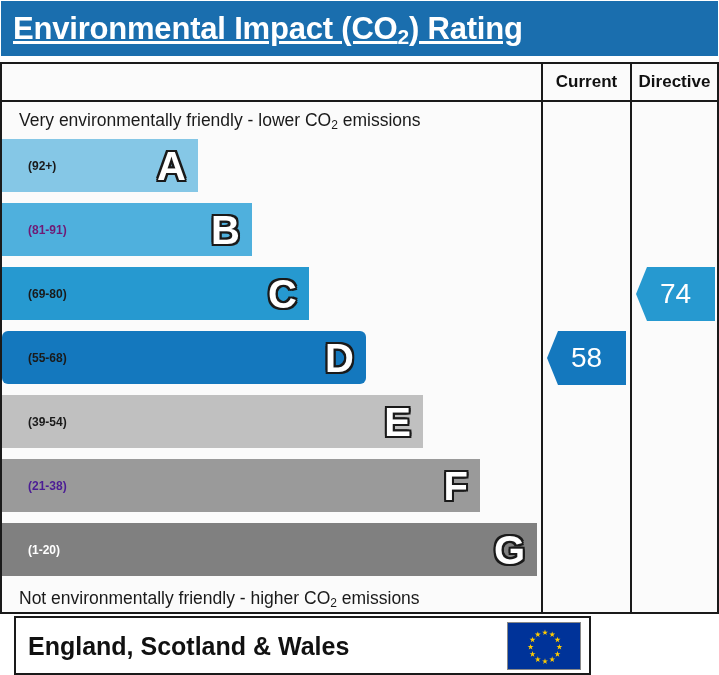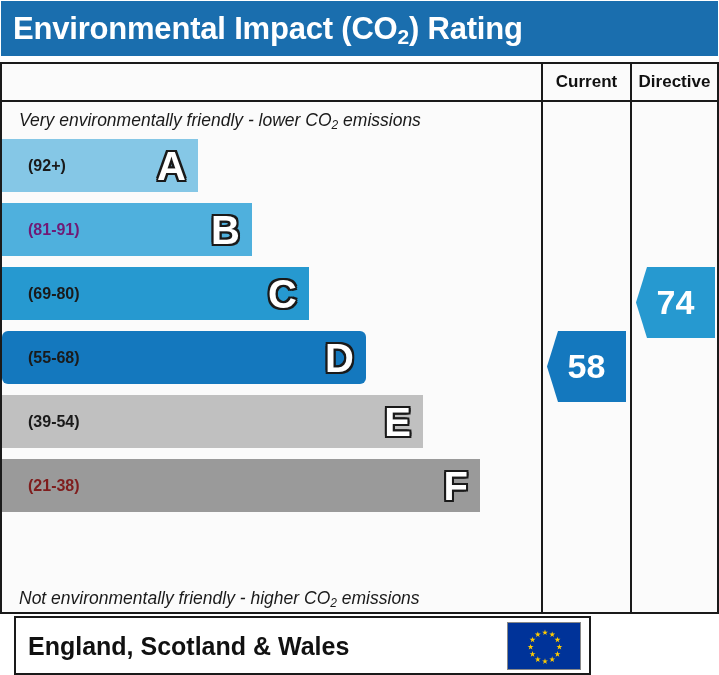--- a/index.html
+++ b/index.html
@@ -30,20 +30,21 @@
   }
   .title-bar .title-text {
     position: absolute;
     left: 12px; top: 50%;
     transform: translateY(-50%);
     color: #ffffff;
     font-size: 31px;
     font-weight: bold;
     letter-spacing: -0.2px;
     white-space: nowrap;
+    text-decoration: underline;
   }
   .title-text sub {
     font-size: 21px;
     vertical-align: baseline;
     position: relative;
     top: 5px;
   }
 
   
   .grid {
@@ -84,21 +85,20 @@
     font-weight: bold;
     color: #111111;
   }
   .col-head.current   { left: 541px; width: 87px; }
   .col-head.potential { left: 630px; width: 85px; }
 
   
   .desc {
     position: absolute;
     left: 17px;
-    font-style: italic;
     font-size: 17.5px;
     color: #1a1a1a;
     white-space: nowrap;
   }
   .desc sub {
     font-size: 12px;
     vertical-align: baseline;
     position: relative;
     top: 3px;
   }
@@ -116,21 +116,21 @@
   .band {
     position: absolute;
     left: 0;
     height: 53px;
     display: flex;
     align-items: center;
   }
   .band .range {
     position: absolute;
     left: 26px;
-    font-size: 16px;
+    font-size: 12px;
     font-weight: bold;
     white-space: nowrap;
   }
   .band .letter {
     position: absolute;
     right: 12px;
     font-size: 40px;
     font-weight: bold;
     line-height: 1;
     color: #ffffff;
@@ -139,27 +139,27 @@
     text-shadow:
       -2px -2px 0 #1a1a1a,  2px -2px 0 #1a1a1a,
       -2px  2px 0 #1a1a1a,  2px  2px 0 #1a1a1a,
        0px -2px 0 #1a1a1a,  0px  2px 0 #1a1a1a,
       -2px  0px 0 #1a1a1a,  2px  0px 0 #1a1a1a;
   }
 
   
   .marker {
     position: absolute;
-    height: 71px;
+    height: 54px;
     display: flex;
     align-items: center;
     justify-content: center;
     color: #ffffff;
-    font-size: 34px;
-    font-weight: bold;
+    font-size: 28px;
+    font-weight: normal;
     clip-path: polygon(0% 50%, 11px 0%, 100% 0%, 100% 100%, 11px 100%);
   }
   .marker.current   { left: 545px; width: 79px; }
   .marker.potential { left: 634px; width: 79px; }
 
   
   .footer {
     position: absolute;
     left: 14px; top: 616px;
     width: 577px; height: 59px;
@@ -237,22 +237,26 @@
         </div>
         <div class="band" style="top: 192px; width: 364px; background: rgb(20, 120, 190); border-radius: 6px;">
           <span class="range" style="color: rgb(26, 26, 26);">(55-68)</span>
           <span class="letter">D</span>
         </div>
         <div class="band" style="top: 256px; width: 421px; background: rgb(192, 192, 192);">
           <span class="range" style="color: rgb(26, 26, 26);">(39-54)</span>
           <span class="letter">E</span>
         </div>
         <div class="band" style="top: 320px; width: 478px; background: rgb(154, 154, 154);">
-          <span class="range" style="color: #7f1d1d;">(21-38)</span>
+          <span class="range" style="color: #4c1d95;">(21-38)</span>
           <span class="letter">F</span>
+        </div>
+        <div class="band" style="top: 384px; width: 535px; background: rgb(128, 128, 128);">
+          <span class="range" style="color: rgb(255, 255, 255);">(1-20)</span>
+          <span class="letter">G</span>
         </div>
       </div>
 
     <div class="marker current" id="marker-current" style="top: 267px; background: rgb(20, 120, 190);">58</div>
     <div class="marker potential" id="marker-potential" style="top: 203px; background: rgb(38, 153, 208);">74</div>
   </div>
 
   <div class="footer">
     <div class="region">England, Scotland &amp; Wales</div>
     <div class="eu-flag" id="eu-flag"><svg width="74" height="48" viewBox="0 0 74 48">

